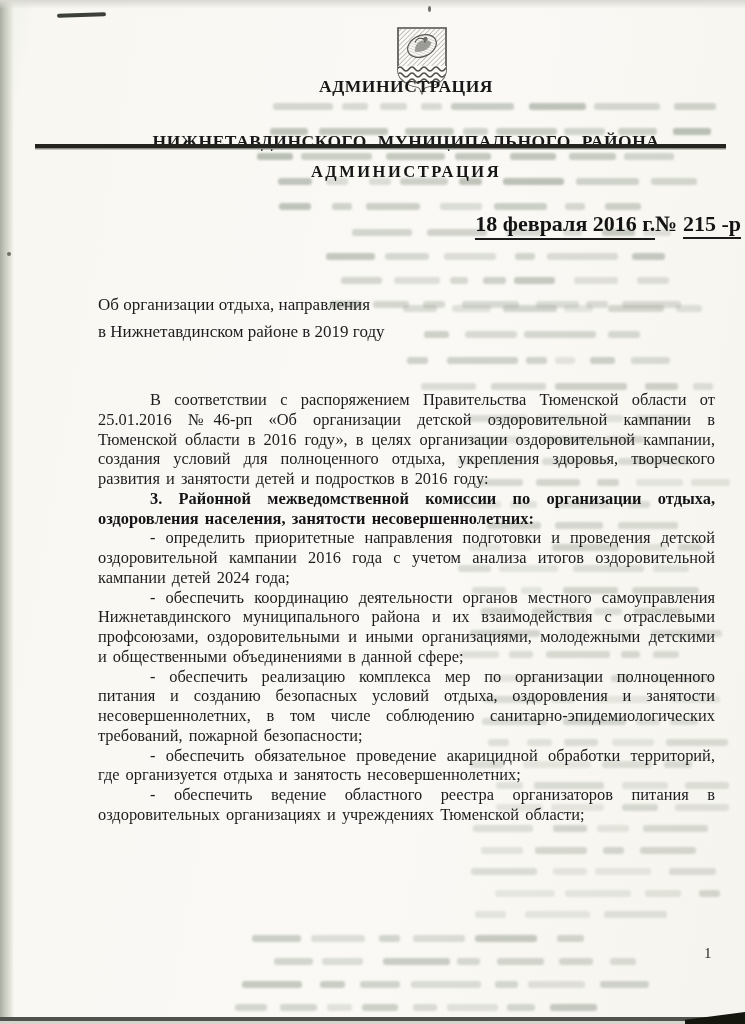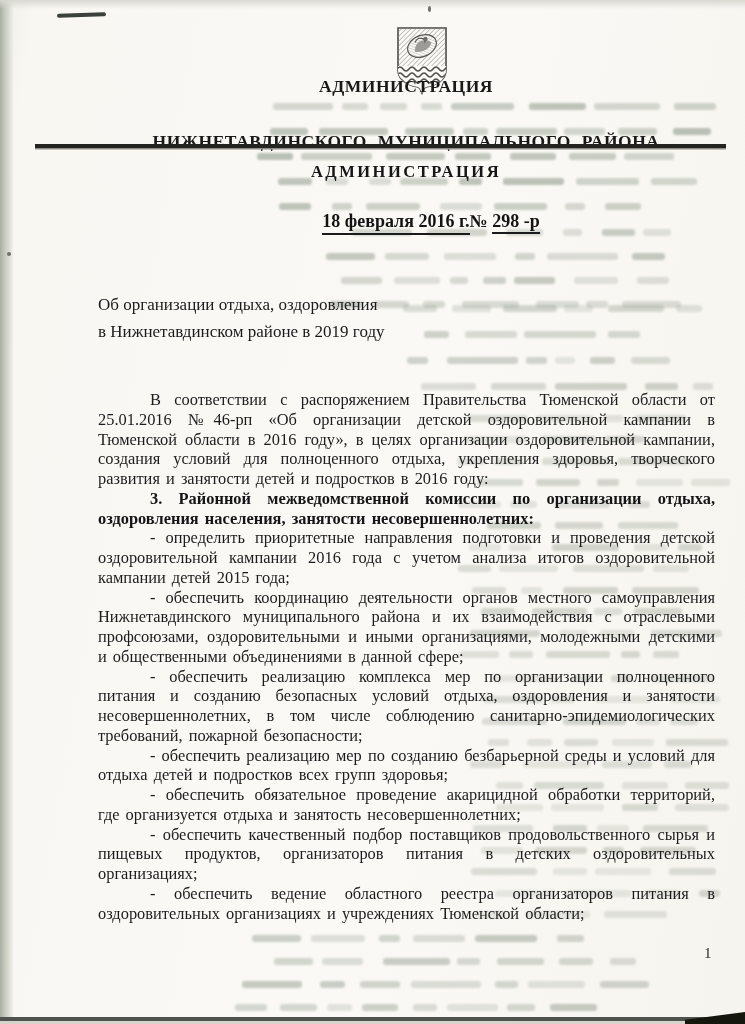--- a/index.html
+++ b/index.html
@@ -39,21 +39,21 @@
   .org1{top:76px;}
   .org2{top:131px;word-spacing:6px;}
 
   .rule{position:absolute;left:35px;top:144px;width:691px;height:4px;background:#23231f;
     box-shadow:0 1.5px 0 #8e8e86;}
 
   .doctype{position:absolute;left:98px;top:162px;width:616px;text-align:center;
     font-weight:bold;font-size:16.5px;letter-spacing:2.5px;color:#161616;}
 
   .meta-row{position:absolute;left:121px;right:4px;top:211px;display:flex;
-    justify-content:center;font-weight:bold;font-size:18px;color:#141414;}
+    justify-content:flex-end;font-weight:bold;font-size:22px;color:#141414;}
   .u{border-bottom:2px solid #1b1b1b;padding-bottom:1px;}
   .num-group{white-space:nowrap;}
 
   .place{position:absolute;left:98px;top:237px;width:616px;text-align:center;
     font-size:15.5px;color:#242424;}
 
   .subject{position:absolute;left:98px;top:292px;width:420px;
     font-size:17px;line-height:26.5px;color:#1b1b1d;}
 
   .body-block{position:absolute;left:98px;top:390px;width:617px;
@@ -158,37 +158,35 @@
 
     <div class="org-line org1">АДМИНИСТРАЦИЯ</div>
     <div class="org-line org2">НИЖНЕТАВДИНСКОГО МУНИЦИПАЛЬНОГО РАЙОНА</div>
 
     <div class="rule"></div>
 
     <div class="doctype">АДМИНИСТРАЦИЯ</div>
 
     <div class="meta-row">
       <span class="u">18 февраля 2016 г.</span>
-      <span class="num-group"><span>№</span>&nbsp;<span class="u">298 -р</span></span>
+      <span class="num-group"><span>№</span>&nbsp;<span class="u">215 -р</span></span>
     </div>
 
 
     <div class="subject">
-      <div>Об организации отдыха, оздоровления</div>
+      <div>Об организации отдыха, направления</div>
       <div>в Нижнетавдинском районе в 2019 году</div>
     </div>
 
     <div class="body-block">
       <p>В соответствии с распоряжением Правительства Тюменской области от 25.01.2016 №46-рп «Об организации детской оздоровительной кампании в Тюменской области в 2016 году», в целях организации оздоровительной кампании, создания условий для полноценного отдыха, укрепления здоровья, творческого развития и занятости детей и подростков в 2016 году:</p>
       <p class="bold">3. Районной межведомственной комиссии по организации отдыха, оздоровления населения, занятости несовершеннолетних:</p>
-      <p>- определить приоритетные направления подготовки и проведения детской оздоровительной кампании 2016 года с учетом анализа итогов оздоровительной кампании детей 2015 года;</p>
+      <p>- определить приоритетные направления подготовки и проведения детской оздоровительной кампании 2016 года с учетом анализа итогов оздоровительной кампании детей 2024 года;</p>
       <p>- обеспечить координацию деятельности органов местного самоуправления Нижнетавдинского муниципального района и их взаимодействия с отраслевыми профсоюзами, оздоровительными и иными организациями, молодежными детскими и общественными объединениями в данной сфере;</p>
       <p>- обеспечить реализацию комплекса мер по организации полноценного питания и созданию безопасных условий отдыха, оздоровления и занятости несовершеннолетних, в том числе соблюдению санитарно-эпидемиологических требований, пожарной безопасности;</p>
-      <p>- обеспечить реализацию мер по созданию безбарьерной среды и условий для отдыха детей и подростков всех групп здоровья;</p>
       <p>- обеспечить обязательное проведение акарицидной обработки территорий, где организуется отдыха и занятость несовершеннолетних;</p>
-      <p>- обеспечить качественный подбор поставщиков продовольственного сырья и пищевых продуктов, организаторов питания в детских оздоровительных организациях;</p>
       <p>- обеспечить ведение областного реестра организаторов питания в оздоровительных организациях и учреждениях Тюменской области;</p>
     </div>
 
     <div class="pagenum">1</div>
 
   </div>
 </div>
 
 </body></html>

